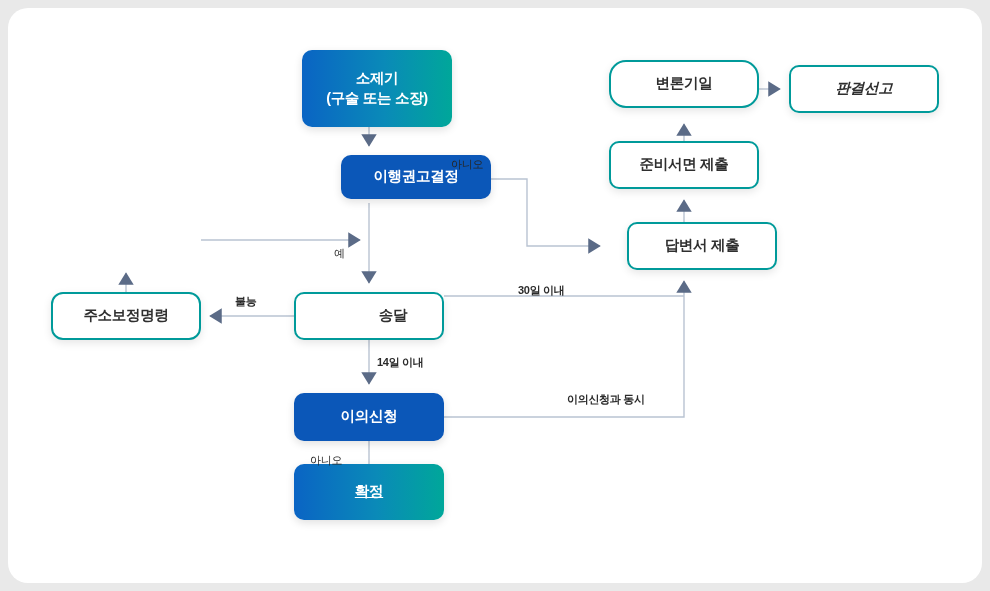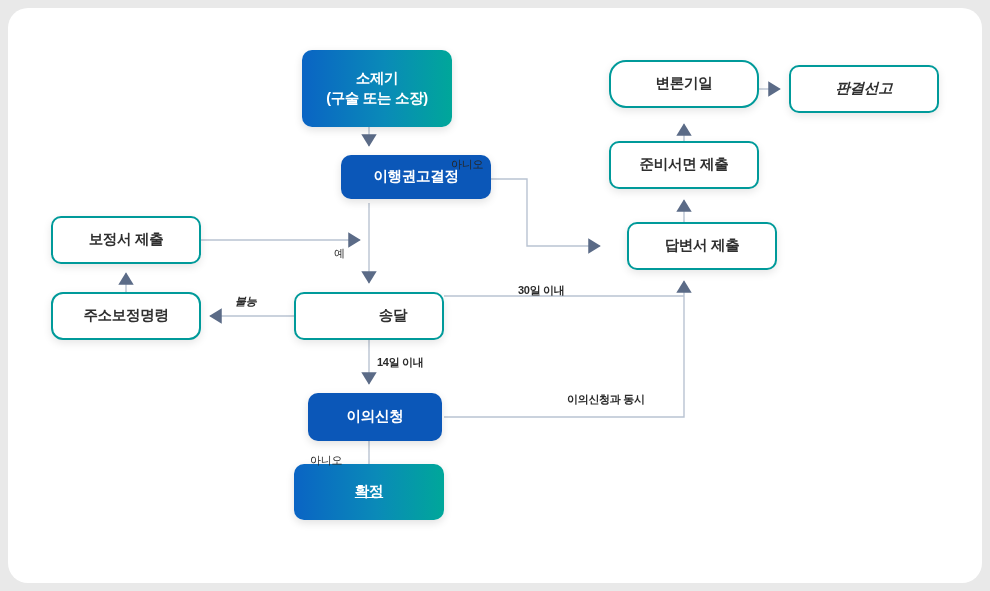--- a/index.html
+++ b/index.html
@@ -137,43 +137,42 @@
 
         <path d="M759,89 L780,89" marker-end="url(#arrow-right)"></path>
       </g>
     </svg>
 
     <div class="node gradient" style="left:302px;top:50px;width:150px;height:77px;">소제기
 (구술 또는 소장)</div>
 
     <div class="node solid" style="left:294px;top:155px;width:150px;height:44px;margin-left:47px;">이행권고결정</div>
 
-    <div class="node outline" style="left:51px;top:216px;width:150px;height:48px;">보정서 제출</div>
 
     <div class="node outline" style="left:51px;top:292px;width:150px;height:48px;border-radius:12px;">주소보정명령</div>
 
     <div class="node outline" style="left:294px;top:292px;width:150px;height:48px;padding-left:48px;">송달</div>
 
-    <div class="node solid" style="left:294px;top:393px;width:134px;height:48px;margin-left:14px;">이의신청</div>
+    <div class="node solid" style="left:294px;top:393px;width:150px;height:48px;">이의신청</div>
 
     <div class="node gradient" style="left:294px;top:464px;width:150px;height:56px;text-decoration:underline;">확정</div>
 
     <div class="node outline" style="left:627px;top:222px;width:150px;height:48px;">답변서 제출</div>
 
     <div class="node outline" style="left:609px;top:141px;width:150px;height:48px;">준비서면 제출</div>
 
     <div class="node outline" style="left:609px;top:60px;width:150px;height:48px;border-radius:17px;">변론기일</div>
 
     <div class="node outline" style="left:789px;top:65px;width:150px;height:48px;font-style:italic;">판결선고</div>
 
     <div class="edge-label plain" style="left:451px;top:157px;">아니오</div>
 
     <div class="edge-label plain" style="left:334px;top:246px;">예</div>
 
-    <div class="edge-label" style="left:235px;top:294px;font-style:italic;">불능</div>
+    <div class="edge-label" style="left:235px;top:294px;">불능</div>
 
     <div class="edge-label" style="left:518px;top:283px;">30일 이내</div>
 
     <div class="edge-label" style="left:377px;top:355px;">14일 이내</div>
 
     <div class="edge-label" style="left:567px;top:392px;">이의신청과 동시</div>
 
     <div class="edge-label plain" style="left:310px;top:453px;">아니오</div>
 
   </div>

